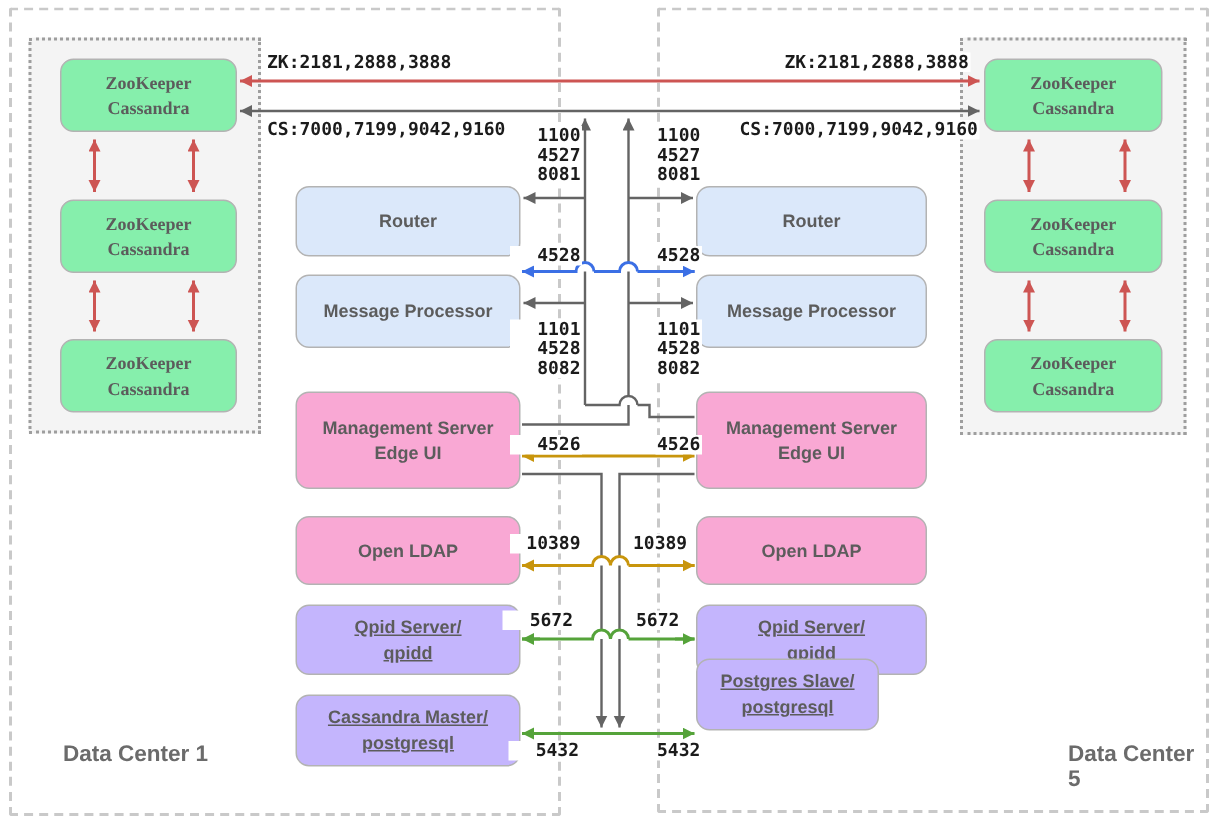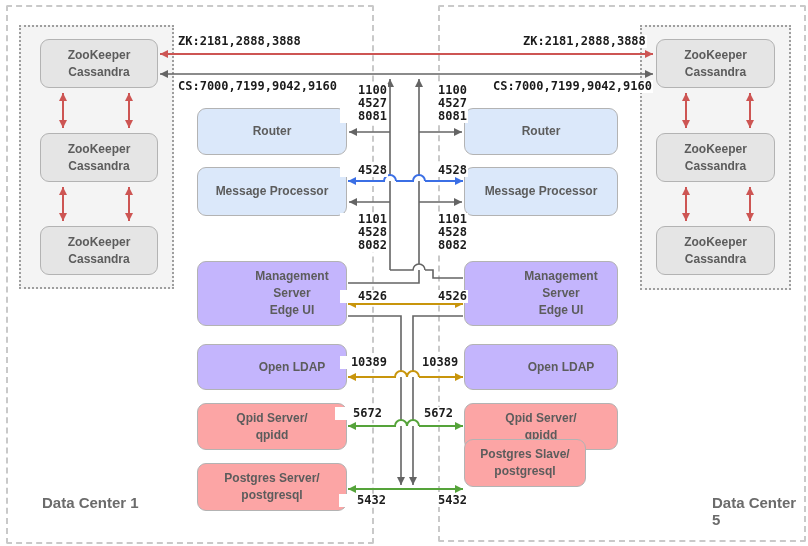--- a/index.html
+++ b/index.html
@@ -4,24 +4,24 @@
 <style>
   html,body{margin:0;padding:0;background:#fff;}
   #stage{position:relative;width:808px;height:546px;background:#fff;overflow:hidden;
          font-family:"Liberation Sans", sans-serif;}
   .zone{position:absolute;border:2px dashed #c9c9c9;border-radius:2px;}
   .cluster{position:absolute;border:2px dotted #9e9e9e;background:#f4f4f4;}
   .box{position:absolute;border:1px solid #b3b3b3;border-radius:9px;
        display:flex;align-items:center;justify-content:center;text-align:center;
        font-weight:bold;font-size:12px;line-height:17px;color:#5c5c5c;
        white-space:pre-line;box-sizing:border-box;}
-  .pink  {background:#e5e5e5;}
-  .blue  {background:#dbe8fa;}
-  .yellow{background:#c4b5fd;padding-left:40px;}
-  .green {background:#fca5a5;}
+  .pink  {background:#86efac;font-family:Liberation Serif, serif;}
+  .blue  {background:#dbe8fa;margin-top:16px;}
+  .yellow{background:#f9a8d4;}
+  .green {background:#c4b5fd;text-decoration:underline;}
   .mono{position:absolute;font-family:"DejaVu Sans Mono", monospace;
         font-size:12px;font-weight:600;line-height:13px;color:#1b1b1b;
         white-space:pre;background:#ffffff;padding:0 1px;}
   .ralign{text-align:right;}
   .dc-label{position:absolute;font-size:15px;font-weight:bold;color:#6b6b6b;margin-left:23px;}
   svg{position:absolute;left:0;top:0;}
 </style>
 </head>
 <body>
 
@@ -112,21 +112,21 @@
   <div class="box pink" style="left:656px;top:226px;width:119px;height:49px;">ZooKeeper
 Cassandra</div>
 
   <div class="box blue" style="left:197px;top:108px;width:150px;height:47px;">Router</div>
   <div class="box blue" style="left:197px;top:167px;width:150px;height:49px;">Message Processor</div>
   <div class="box yellow" style="left:197px;top:261px;width:150px;height:65px;">Management Server
 Edge UI</div>
   <div class="box yellow" style="left:197px;top:344px;width:150px;height:46px;">Open LDAP</div>
   <div class="box green" style="left:197px;top:403px;width:150px;height:47px;">Qpid Server/
 qpidd</div>
-  <div class="box green" style="left:197px;top:463px;width:150px;height:48px;">Postgres Server/
+  <div class="box green" style="left:197px;top:463px;width:150px;height:48px;">Cassandra Master/
 postgresql</div>
 
   <div class="box blue" style="left:464px;top:108px;width:154px;height:47px;">Router</div>
   <div class="box blue" style="left:464px;top:167px;width:154px;height:49px;">Message Processor</div>
   <div class="box yellow" style="left:464px;top:261px;width:154px;height:65px;">Management Server
 Edge UI</div>
   <div class="box yellow" style="left:464px;top:344px;width:154px;height:46px;">Open LDAP</div>
   <div class="box green" style="left:464px;top:403px;width:154px;height:47px;">Qpid Server/
 qpidd</div>
   <div class="box green" style="left:464px;top:439px;width:122px;height:48px;">Postgres Slave/

